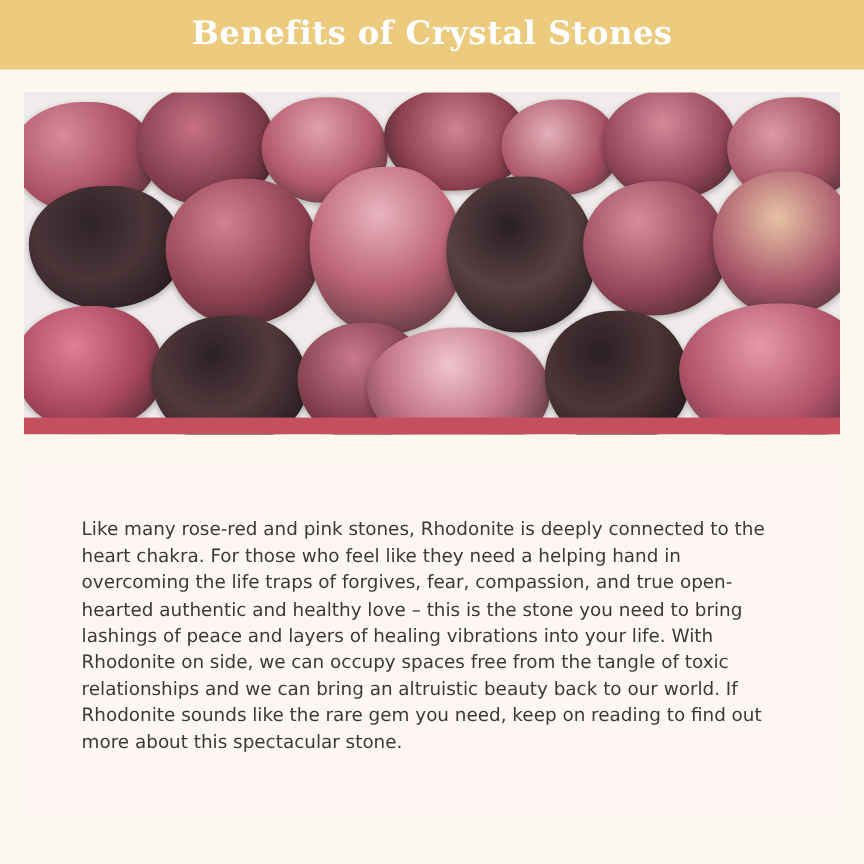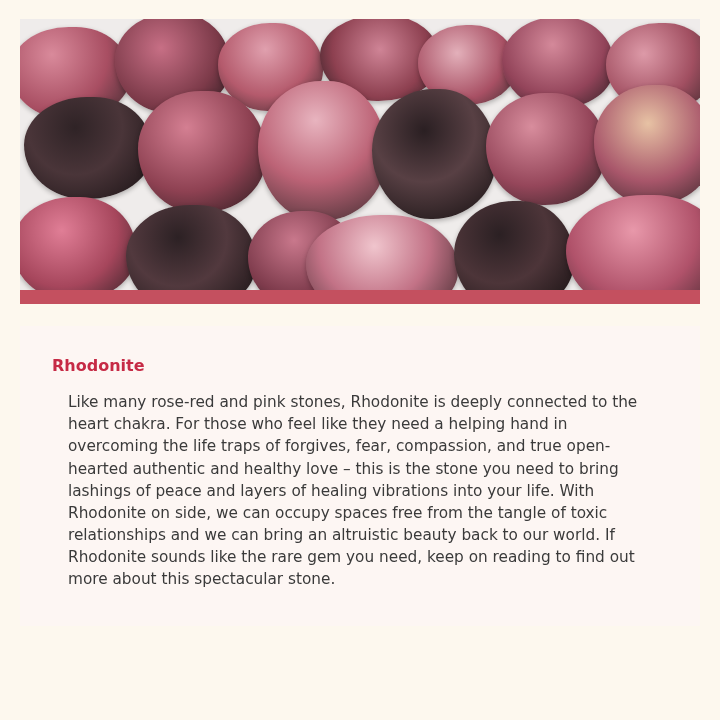--- a/index.html
+++ b/index.html
@@ -84,20 +84,23 @@
     line-height: 1.45;
     margin: 16px;
     font-family: "DejaVu Sans", sans-serif;
   }
 </style>
 </head>
 <body>
 
 <div class="page">
 
+  <div class="header-bar">
+    <div class="header-title">Benefits of Crystal Stones</div>
+  </div>
 
   <div class="photo-wrap">
     <div class="photo">
 
       <div class="stone" style="left:-10px; top:8px; width:120px; height:92px; background:radial-gradient(circle at 35% 30%, #d98a9b, #a84e62 55%, #3b2a2e 100%);"></div>
       <div class="stone" style="left:95px; top:-6px; width:115px; height:100px; background:radial-gradient(circle at 40% 35%, #c76f85, #7c3a49 60%, #241a1d 100%);"></div>
       <div class="stone" style="left:198px; top:4px; width:105px; height:88px; background:radial-gradient(circle at 45% 30%, #e0a0ae, #b45a6c 55%, #322326 100%);"></div>
       <div class="stone" style="left:300px; top:-4px; width:120px; height:86px; background:radial-gradient(circle at 50% 40%, #cf8496, #8d4050 60%, #2a1e21 100%);"></div>
       <div class="stone" style="left:398px; top:6px; width:98px; height:80px; background:radial-gradient(circle at 40% 35%, #e3b0ba, #a85064 60%, #3a2a2d 100%);"></div>
       <div class="stone" style="left:482px; top:-2px; width:112px; height:92px; background:radial-gradient(circle at 45% 30%, #d4899a, #93445a 58%, #281d20 100%);"></div>
@@ -115,17 +118,16 @@
       <div class="stone" style="left:228px; top:192px; width:110px; height:98px; background:radial-gradient(circle at 42% 30%, #c9788c, #7e3b4c 58%, #221819 100%);"></div>
       <div class="stone" style="left:286px; top:196px; width:152px; height:104px; background:radial-gradient(circle at 45% 30%, #f0c5cd, #c27286 50%, #40292d 100%);"></div>
       <div class="stone" style="left:434px; top:182px; width:120px; height:112px; background:radial-gradient(circle at 38% 30%, #2b2023, #4d3539 45%, #120d0e 100%);"></div>
       <div class="stone" style="left:546px; top:176px; width:160px; height:118px; background:radial-gradient(circle at 42% 30%, #e898aa, #b0526a 52%, #2e2023 100%);"></div>
 
       <div class="photo-bottom-strip"></div>
     </div>
   </div>
 
   <div class="card">
-    <h2 class="card-title">Rhodonite</h2>
     <p class="card-body">Like many rose-red and pink stones, Rhodonite is deeply connected to the heart chakra. For those who feel like they need a helping hand in overcoming the life traps of forgives, fear, compassion, and true open-hearted authentic and healthy love – this is the stone you need to bring lashings of peace and layers of healing vibrations into your life. With Rhodonite on side, we can occupy spaces free from the tangle of toxic relationships and we can bring an altruistic beauty back to our world. If Rhodonite sounds like the rare gem you need, keep on reading to find out more about this spectacular stone.</p>
   </div>
 
 </div>
 
 </body></html>

